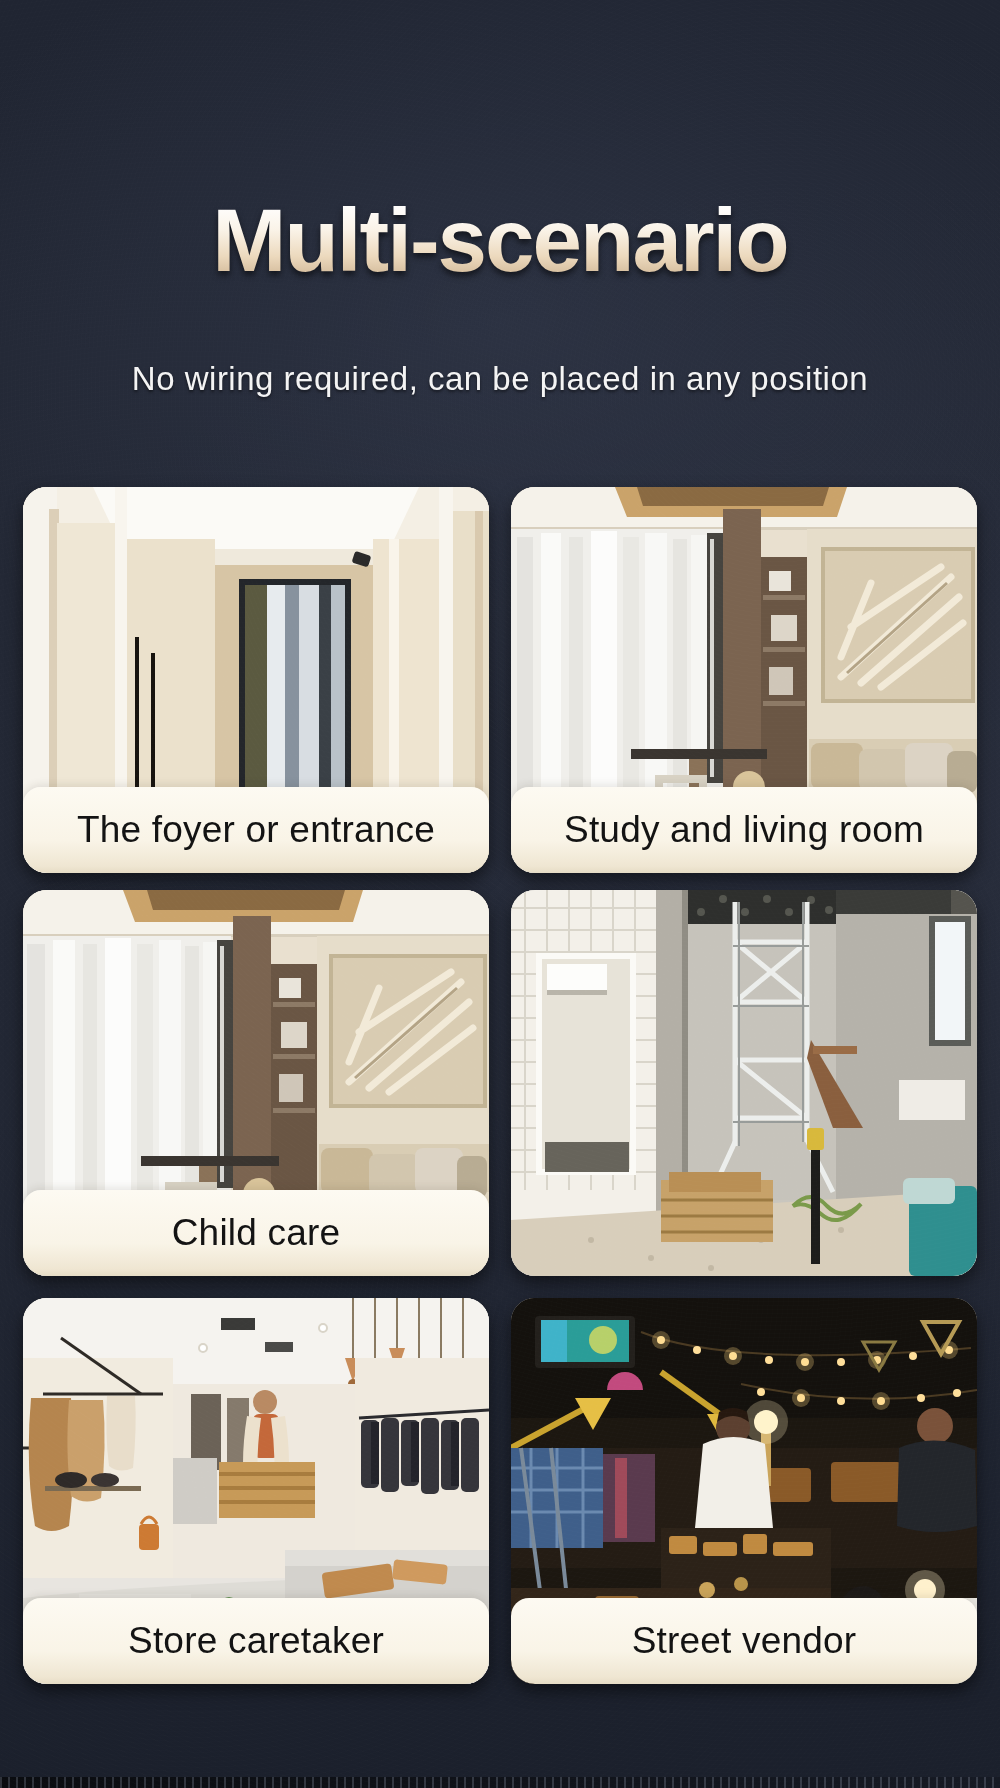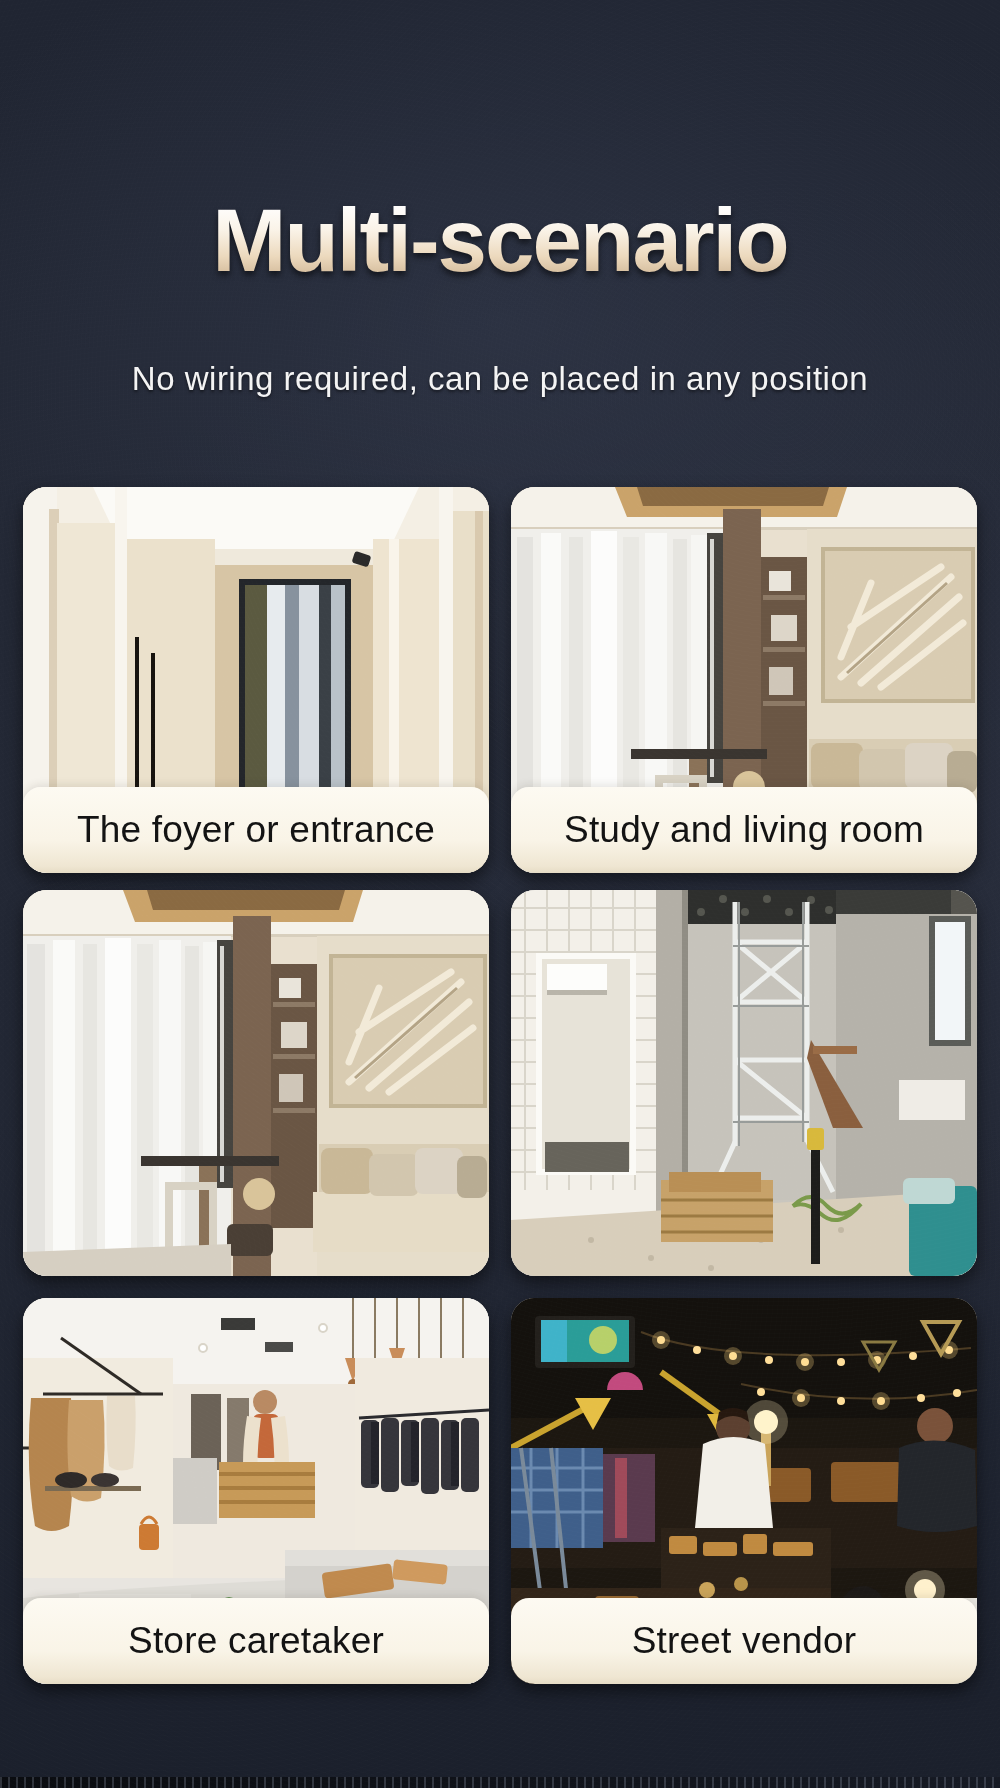--- a/index.html
+++ b/index.html
@@ -192,20 +192,23 @@
         <rect x="392" y="258" width="48" height="46" rx="8" fill="#dcd3c4"></rect>
         <rect x="434" y="266" width="30" height="42" rx="8" fill="#b8ac93"></rect>
         <rect x="118" y="266" width="138" height="10" fill="#3a3530"></rect>
         <rect x="176" y="276" width="18" height="110" fill="#8a7258"></rect>
         <rect x="146" y="296" width="44" height="72" fill="none" stroke="#d8d2c4" stroke-width="8"></rect>
         <circle cx="236" cy="304" r="16" fill="#d9c49a"></circle>
         <rect x="204" y="334" width="46" height="32" rx="6" fill="#4a3f35"></rect>
         <polygon points="0,362 208,354 208,386 0,386" fill="#d6cfc2"></polygon>
       </svg>
     </div>
+    <div class="labelbar">
+      <span class="labeltext">Child care</span>
+    </div>
   </div>
 
   <div class="card c4">
     <div class="scene">
       <svg viewBox="0 0 466 386" preserveAspectRatio="none">
         <rect width="466" height="386" fill="#c9c6be"></rect>
         <rect x="150" y="0" width="175" height="34" fill="#2e2f2d"></rect>
         <g fill="#55564f">
           <circle cx="170" cy="10" r="4"></circle>
             <circle cx="190" cy="22" r="4"></circle>

